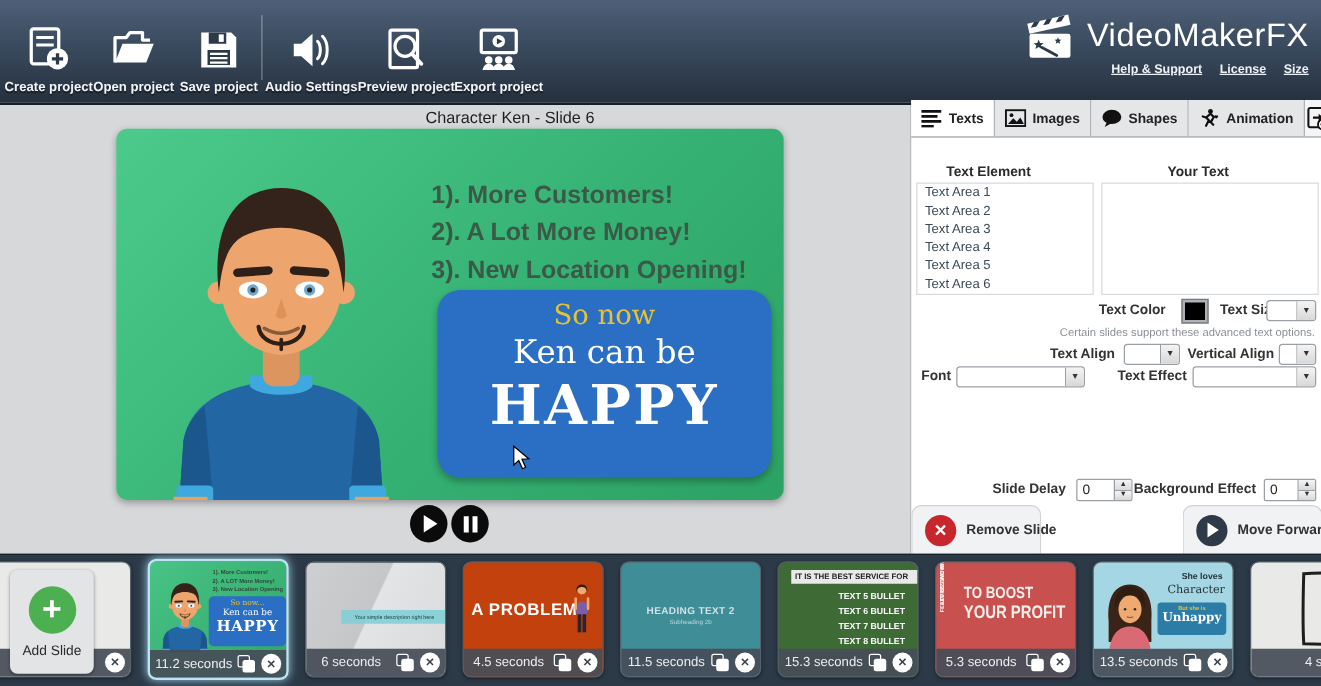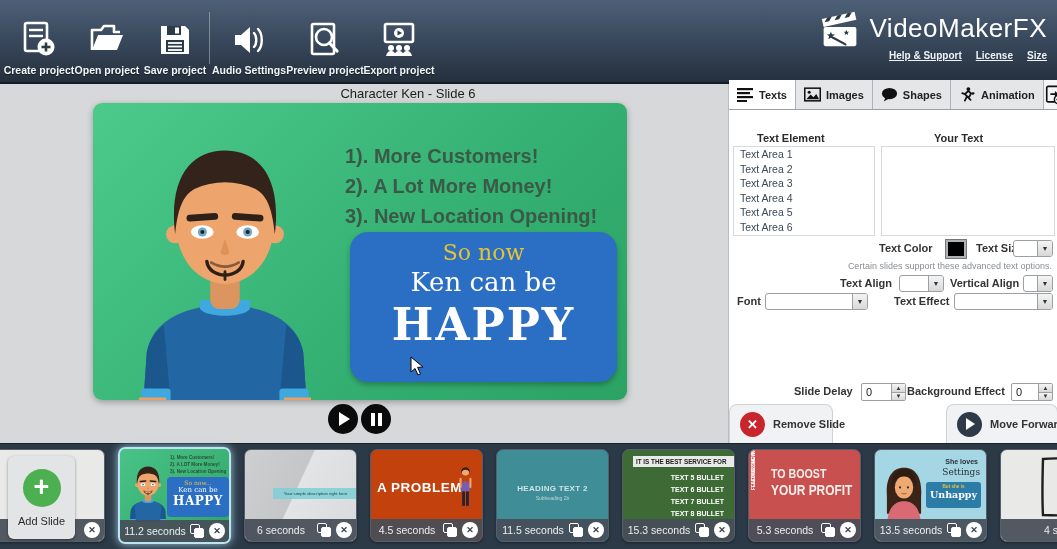--- a/index.html
+++ b/index.html
@@ -532,21 +532,21 @@
           </span>
         <span class="close-circle">✕</span>
       </div>
     </div>
 
     <div class="thumb t-lblue" style="left:874px">
       <svg class="mini-woman-bust">
           <use href="#sym-woman-bust"></use>
         </svg>
       <div class="sheloves1">She loves</div>
-      <div class="sheloves2">Settings</div>
+      <div class="sheloves2">Character</div>
       <div class="unhappy-box">
         <div class="u1">But she is</div>
         <div class="u2">Unhappy</div>
       </div>
       <div class="thumb-bar">
         <span class="dur">13.5 seconds</span>
         <span class="dup-icon">
             <i></i>
             <i></i>
           </span>

